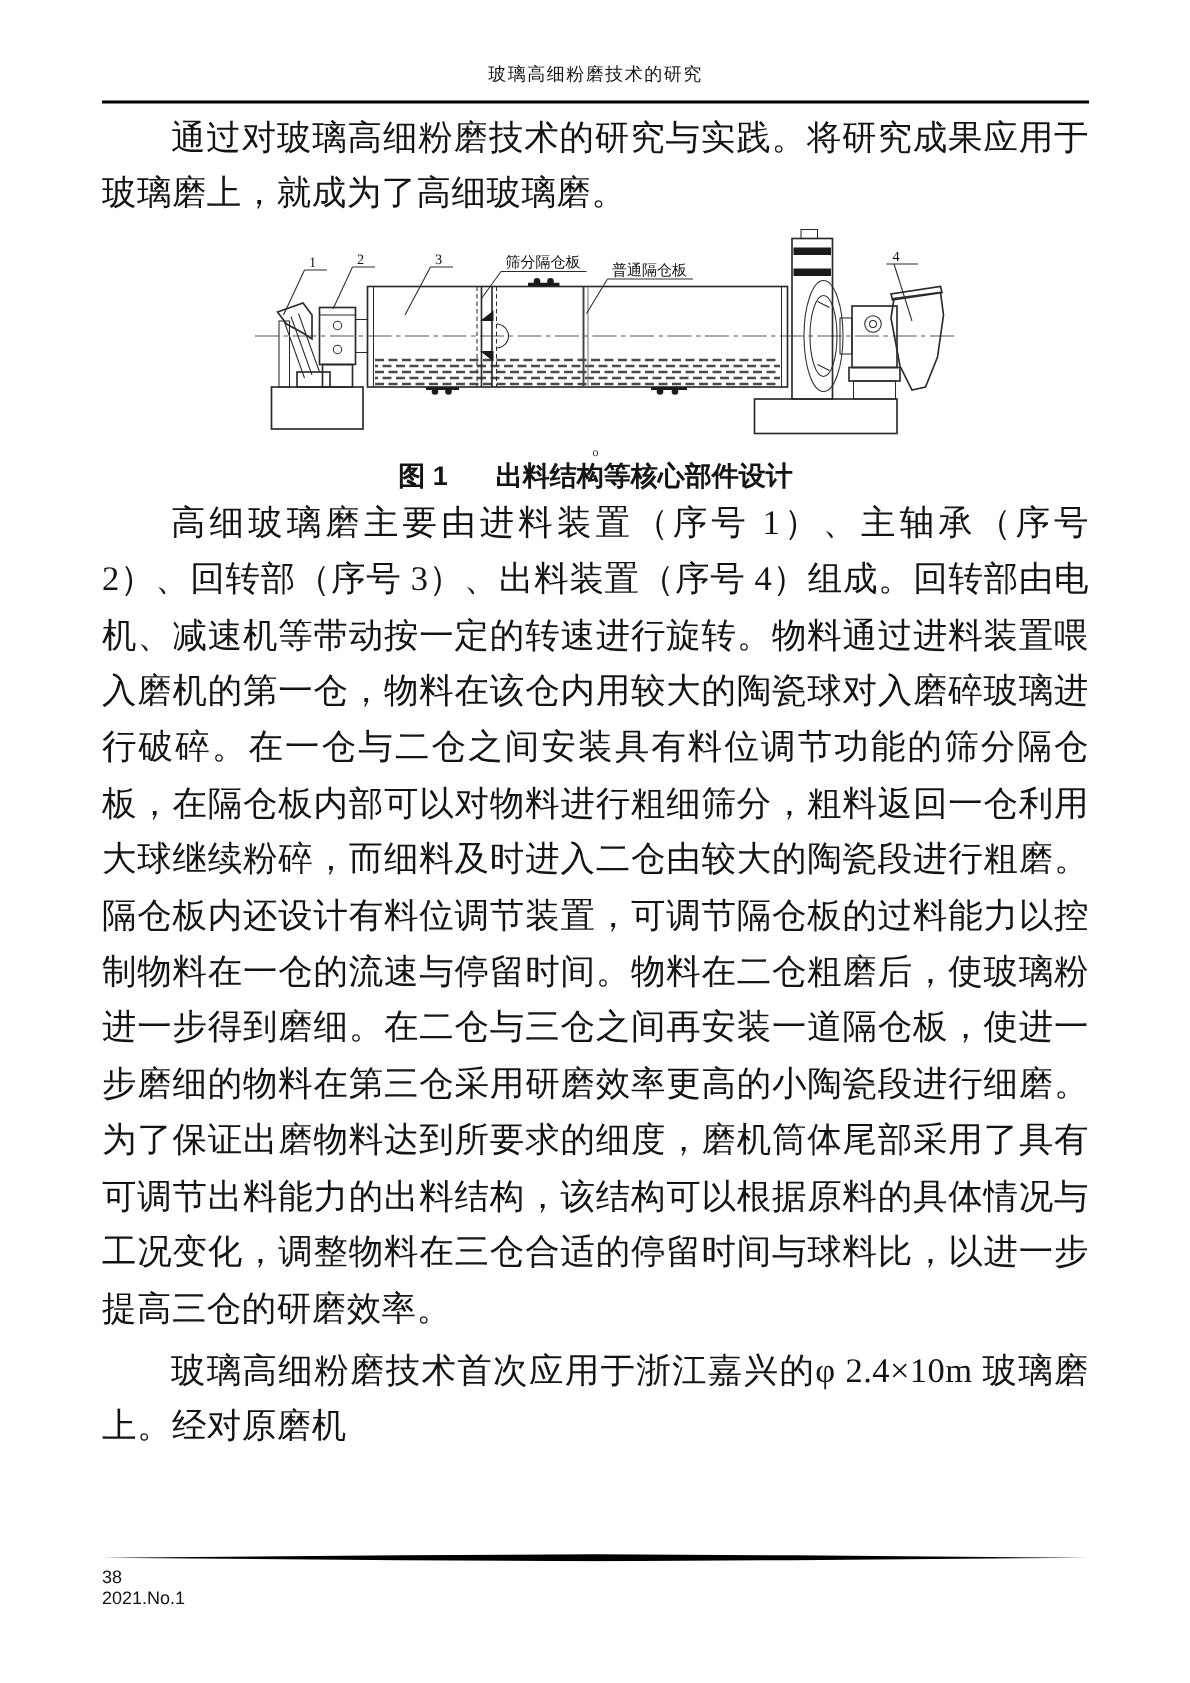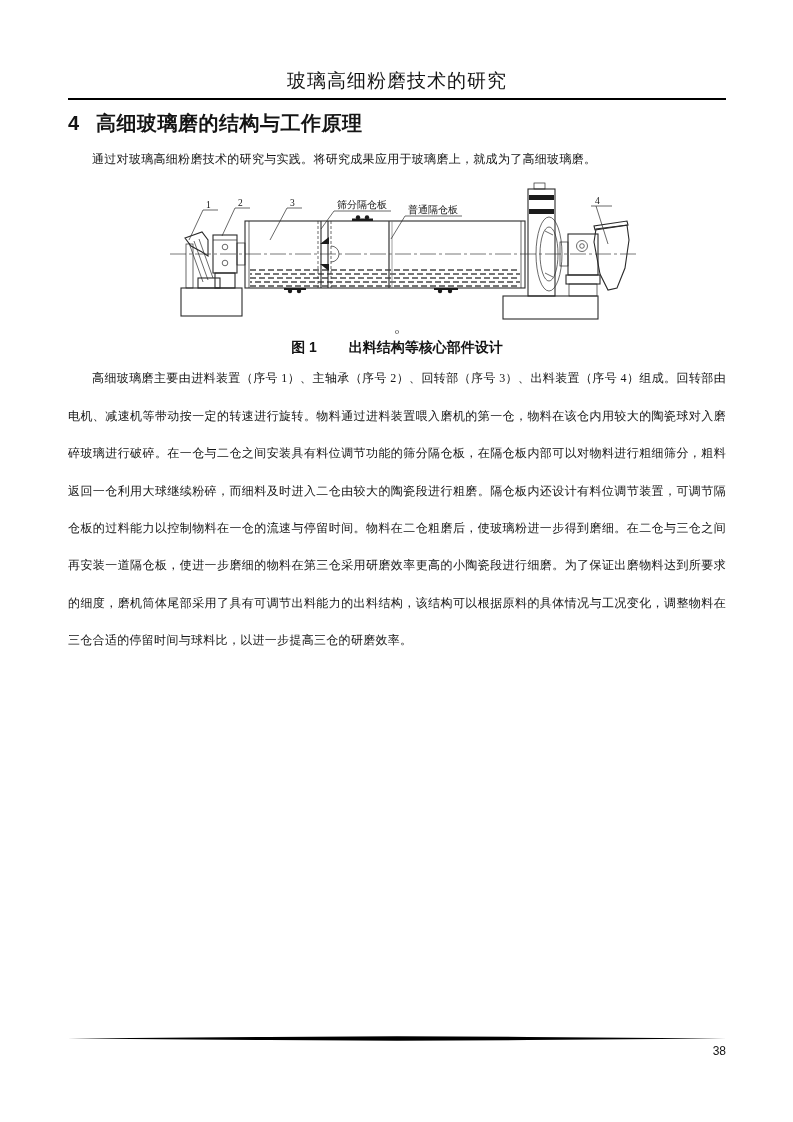--- a/index.html
+++ b/index.html
@@ -8,42 +8,42 @@
     width:793px;height:1122px;
     margin:0 auto;
     background:#ffffff;
     box-sizing:border-box;
     padding:0 67px 0 68px;
     color:#141414;
     font-family:"Liberation Serif","DejaVu Serif",serif;
     overflow:hidden;
   }
   .running-head{
-    margin-top:72px;
+    margin-top:41px;
     text-align:center;
-    font-size:19px;
+    font-size:12px;
     line-height:17px;
     letter-spacing:1px;
   }
   .head-rule{
     border-bottom:2px solid #000;
     margin-top:9px;
   }
   .sec-heading{
     margin-top:10px;
     font-family:"Liberation Sans","DejaVu Sans",sans-serif;
     font-weight:700;
     font-size:20px;
     line-height:27px;
     letter-spacing:0.5px;
   }
   .sec-heading .h-num{display:inline-block;width:28px;}
   .body-p{
     margin:4px 0 0 0;
-    font-size:12px;
+    font-size:23px;
     line-height:37.4px;
     text-align:justify;
     text-indent:2em;
     letter-spacing:0.3px;
   }
   .figure-wrap{margin-top:4px;}
   .figure-svg-holder{margin-left:100px;width:470px;height:145px;}
   svg{display:block;}
   .fig-mark{
     text-align:center;
@@ -51,54 +51,52 @@
     line-height:9px;
     color:#333;
   }
   .fig-caption{
     margin-top:2px;
     display:flex;
     justify-content:center;
     gap:32px;
     font-family:"Liberation Sans","DejaVu Sans",sans-serif;
     font-weight:700;
-    font-size:14px;
+    font-size:18px;
     line-height:18px;
   }
   .footer{
     position:absolute;
     left:68px;right:67px;top:1036px;
   }
   .footer-rule-svg{width:100%;height:5px;}
   .footer-row{
     display:flex;
     align-items:baseline;
     margin-top:3px;
     font-family:"Liberation Sans","DejaVu Sans",sans-serif;
     font-size:12px;
+    flex-direction:column;
   }
   .footer-row .f-left{flex:1;}
   .footer-row .f-center{flex:0 0 auto;}
   .footer-row .f-right{flex:1;text-align:right;}
   .draw{stroke:#2a2a2a;fill:none;stroke-width:1.1;}
   .thin{stroke:#2a2a2a;fill:none;stroke-width:0.7;}
   .dark{fill:#1b1b1b;stroke:none;}
   .figtext{fill:#111;font-family:"Liberation Serif","DejaVu Serif",serif;}
 </style>
 </head>
 <body>
 
 <div class="page">
 
   <div class="running-head">玻璃高细粉磨技术的研究</div>
   <div class="head-rule"></div>
 
-  <div class="sec-heading">
-    <span class="h-num">4</span><span>高细玻璃磨的结构与工作原理</span>
-  </div>
 
   <p class="body-p">通过对玻璃高细粉磨技术的研究与实践。将研究成果应用于玻璃磨上，就成为了高细玻璃磨。</p>
 
   <div class="figure-wrap">
     <div class="figure-svg-holder">
       <svg viewBox="0 0 470 145" width="470" height="145">
 
         <line x1="2" y1="72" x2="468" y2="72" stroke="#555" stroke-width="0.8" stroke-dasharray="16 3 3 3"></line>
 
         <g>
@@ -235,24 +233,26 @@
 
     <div class="fig-caption">
       <span>图 1</span>
       <span>出料结构等核心部件设计</span>
     </div>
   </div>
 
   <p class="body-p">高细玻璃磨主要由进料装置（序号 1）、主轴承（序号 2）、回转部（序号 3）、出料装置（序号 4）组成。回转部由电机、减速机等带动按一定的转速进行旋转。物料通过进料装置喂入磨机的第一仓，物料在该仓内用较大的陶瓷球对入磨碎玻璃进行破碎。在一仓与二仓之间安装具有料位调节功能的筛分隔仓板，在隔仓板内部可以对物料进行粗细筛分，粗料返回一仓利用大球继续粉碎，而细料及时进入二仓由较大的陶瓷段进行粗磨。隔仓板内还设计有料位调节装置，可调节隔仓板的过料能力以控制物料在一仓的流速与停留时间。物料在二仓粗磨后，使玻璃粉进一步得到磨细。在二仓与三仓之间再安装一道隔仓板，使进一步磨细的物料在第三仓采用研磨效率更高的小陶瓷段进行细磨。为了保证出磨物料达到所要求的细度，磨机筒体尾部采用了具有可调节出料能力的出料结构，该结构可以根据原料的具体情况与工况变化，调整物料在三仓合适的停留时间与球料比，以进一步提高三仓的研磨效率。</p>
 
 
+  <p class="body-p">玻璃高细粉磨技术首次应用于浙江嘉兴的φ 2.4×10m  玻璃磨上。经对原磨机</p>
 
   <div class="footer">
     <svg class="footer-rule-svg" viewBox="0 0 658 5" preserveAspectRatio="none">
       <polygon points="0,2.5 200,0.9 329,0.2 460,0.9 658,2.5 460,4.1 329,4.8 200,4.1" fill="#000"></polygon>
     </svg>
     <div class="footer-row">
       <span class="f-left"></span>
       <span class="f-center">38</span>
+      <span class="f-right">2021.No.1</span>
     </div>
   </div>
 
 </div>
 
 </body></html>

